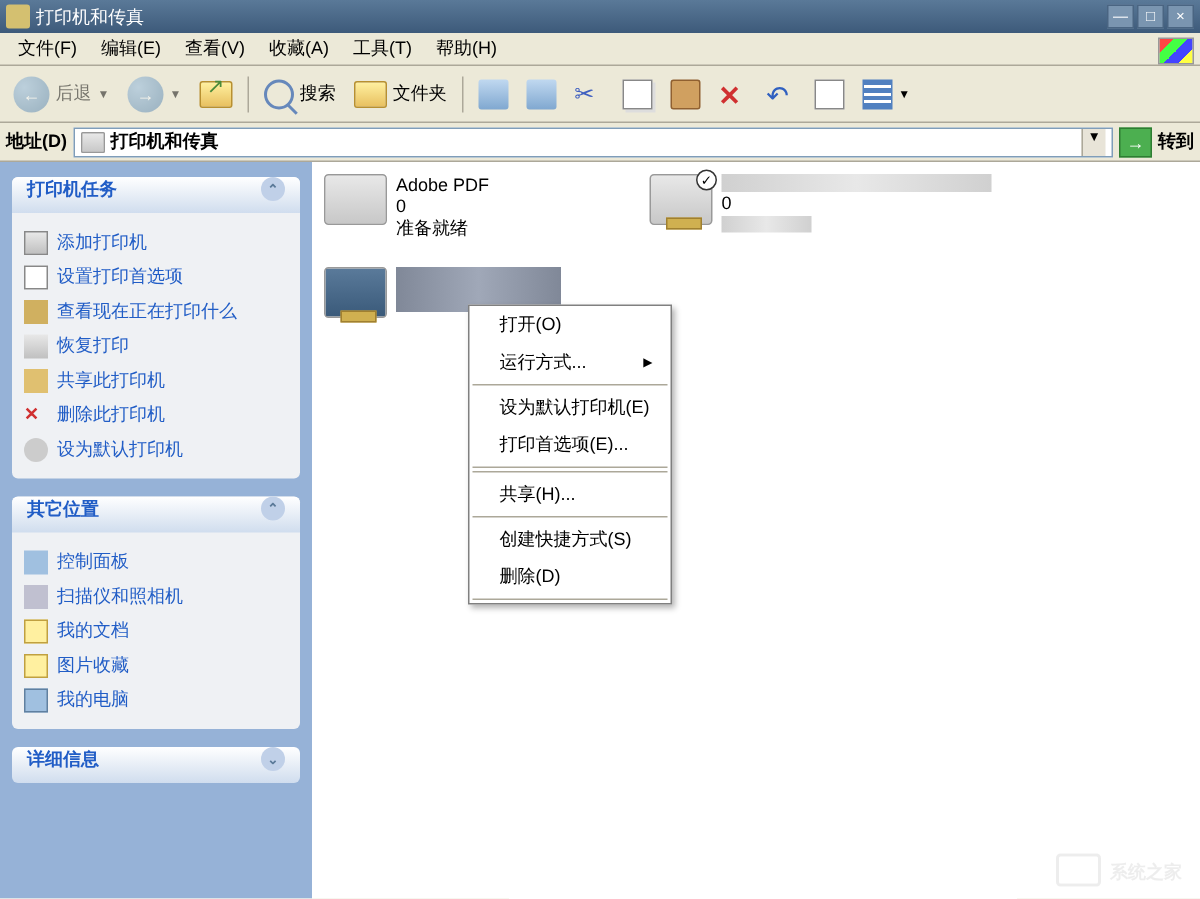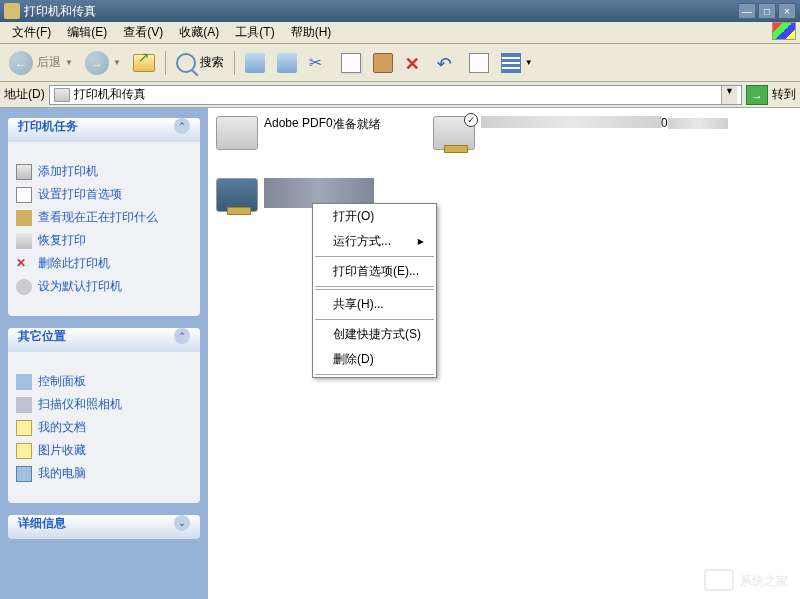--- a/index.html
+++ b/index.html
@@ -3,58 +3,58 @@
 <meta charset="utf-8">
 <style>
 * { margin: 0; padding: 0; box-sizing: border-box; font-family: "Tahoma", "SimSun", sans-serif; font-size: 12px; }
 body { background: #ece9d8; width: 800px; height: 599px; overflow: hidden; position: relative; }
 
 .titlebar { background: linear-gradient(#5a7998, #3d5a7a); height: 22px; display: flex; align-items: center; padding: 0 4px; color: #fff; }
 .titlebar .icon { width: 16px; height: 16px; background: #d4c070; margin-right: 4px; border-radius: 2px; }
 .titlebar .title { flex: 1; font-size: 12px; }
 .titlebar .winbtn { width: 18px; height: 16px; background: #7a95b0; border: 1px solid #4a6582; margin-left: 2px; display: flex; align-items: center; justify-content: center; color: #fff; font-size: 10px; cursor: pointer; }
 
-.menubar { background: #ece9d8; height: 22px; display: flex; align-items: flex-start; padding: 0 4px; border-bottom: 1px solid #aca899; }
+.menubar { background: #ece9d8; height: 22px; display: flex; align-items: flex-end; padding: 0 4px; border-bottom: 1px solid #aca899; }
 .menubar .menuitem { padding: 2px 8px; cursor: pointer; }
 .menubar .winflag { margin-left: auto; width: 24px; height: 18px; background: linear-gradient(135deg, #ff4444 25%, #44ff44 25% 50%, #4444ff 50% 75%, #ffff44 75%); border: 1px solid #999; }
 
 .toolbar { background: #ece9d8; height: 38px; display: flex; align-items: center; padding: 0 4px; border-bottom: 1px solid #aca899; gap: 2px; }
 .toolbar .btn { height: 30px; display: flex; align-items: center; padding: 0 4px; gap: 4px; cursor: pointer; border: 1px solid transparent; border-radius: 3px; }
 .toolbar .sep { width: 1px; height: 24px; background: #aca899; margin: 0 3px; }
 .tbicon { width: 24px; height: 24px; border-radius: 50%; display: inline-block; }
 .back-orb { background: radial-gradient(circle at 30% 30%, #8eb8e0, #4a7aa8); color: #fff; text-align: center; line-height: 24px; }
 .disabled { opacity: 0.5; }
 .folder-ic { width: 22px; height: 18px; background: linear-gradient(#fff0a0, #e8c060); border: 1px solid #b89030; border-radius: 2px; }
 .search-ic { width: 20px; height: 20px; border: 2px solid #6688bb; border-radius: 50%; position: relative; }
 .search-ic::after { content: ''; position: absolute; width: 8px; height: 2px; background: #6688bb; bottom: -3px; right: -5px; transform: rotate(45deg); }
 .sm-ic { width: 20px; height: 20px; display: inline-block; }
 
-.addressbar { background: #ece9d8; height: 26px; display: flex; align-items: center; padding: 0 4px; border-bottom: 1px solid #aca899; gap: 4px; }
+.addressbar { background: #ece9d8; height: 26px; display: flex; align-items: center; padding: 0 4px; border-bottom: 1px solid #aca899; gap: 4px; font-weight: bold; }
 .addressbar .addrinput { flex: 1; height: 20px; background: #fff; border: 1px solid #7f9db9; display: flex; align-items: center; padding: 0 4px; gap: 4px; }
 .addressbar .dropdown { width: 16px; height: 18px; background: #e8e4d8; border-left: 1px solid #aca899; text-align: center; font-size: 9px; cursor: pointer; }
 .gobtn { width: 22px; height: 20px; background: #4caf50; border: 1px solid #2e7d32; color: #fff; display: flex; align-items: center; justify-content: center; cursor: pointer; }
 
 .content { display: flex; height: calc(100% - 108px); }
 .sidebar { width: 208px; background: #96b2d7; padding: 10px 8px; overflow: auto; }
 .panel { background: #eff1f4; border-radius: 4px; margin-bottom: 12px; overflow: hidden; }
 .panel-header { background: linear-gradient(#fff, #d0ddee); height: 24px; display: flex; align-items: flex-start; padding: 0 10px; color: #215dc6; font-weight: bold; cursor: pointer; }
 .panel-header .chev { margin-left: auto; width: 16px; height: 16px; border-radius: 50%; background: #c0d0e8; color: #5a7998; display: flex; align-items: center; justify-content: center; font-size: 9px; }
-.panel-body { padding: 18px 8px; }
+.panel-body { padding: 8px 8px; }
 .panel-item { display: flex; align-items: center; gap: 6px; padding: 3px 0; color: #215dc6; cursor: pointer; }
 .task-ic { width: 16px; height: 16px; display: inline-block; }
 
 .main { flex: 1; background: #fff; position: relative; padding: 8px; }
 .printer { display: flex; gap: 6px; position: absolute; }
 .printer-ic { width: 42px; height: 34px; background: linear-gradient(#e8e8e8, #c8c8c8); border: 1px solid #999; border-radius: 3px; position: relative; }
 .printer-ic.net::after { content: ''; position: absolute; bottom: -4px; left: 10px; width: 22px; height: 6px; background: #d0b050; border: 1px solid #a08030; }
 .printer-check { position: absolute; top: -4px; right: -4px; width: 14px; height: 14px; background: #fff; border: 1px solid #333; border-radius: 50%; font-size: 9px; display: flex; align-items: center; justify-content: center; }
-.printer-txt { display: flex; flex-direction: row; font-size: 11px; }
+.printer-txt { display: flex; flex-direction: column; font-size: 11px; }
 .blur-box { background: linear-gradient(90deg, #d0d0d0, #e8e8e8, #d0d0d0); filter: blur(0.3px); }
 
-.ctxmenu { position: absolute; background: #fff; border: 1px solid #808080; box-shadow: 2px 2px 4px rgba(0,0,0,0.3); width: 125px; }
+.ctxmenu { position: absolute; background: #fff; border: 1px solid #808080; box-shadow: 2px 2px 4px rgba(0,0,0,0.3); width: 136px; }
 .ctx-item { padding: 4px 12px 4px 20px; cursor: pointer; font-size: 11px; display: flex; align-items: center; }
 .ctx-item:hover, .ctx-item.highlighted { background: #316ac5; color: #fff; }
 .ctx-item .arrow { margin-left: auto; font-size: 8px; }
 .ctx-sep { height: 1px; background: #aca899; margin: 2px 2px; }
 .ctx-highlight-box { border: 2px solid #c00000; padding: 1px; }
 
 .watermark { position: absolute; bottom: 8px; right: 12px; color: #ddd; font-size: 20px; font-weight: bold; opacity: 0.5; pointer-events: none; }
 .watermark-ic { display: inline-block; width: 30px; height: 22px; border: 2px solid #ddd; border-radius: 3px; margin-right: 6px; vertical-align: middle; }
 </style>
 </head>
@@ -91,20 +91,24 @@
   <div class="btn">
     <span class="folder-ic" style="position:relative">
         <span style="position:absolute;top:-6px;left:4px;color:#4a8a3a;font-size:14px">↗</span>
       </span>
   </div>
   <div class="sep"></div>
   <div class="btn">
     <span class="search-ic"></span>
     <span>搜索</span>
   </div>
+  <div class="btn">
+    <span class="folder-ic"></span>
+    <span>文件夹</span>
+  </div>
   <div class="sep"></div>
   <div class="btn">
       <span class="sm-ic" style="background:linear-gradient(#c0d8f0,#80a8d0);border-radius:2px"></span>
     </div>
   <div class="btn">
       <span class="sm-ic" style="background:linear-gradient(#c0d8f0,#80a8d0);border-radius:2px"></span>
     </div>
   <div class="btn">
       <span class="sm-ic" style="color:#4060c0;font-size:16px">✂</span>
     </div>
@@ -158,20 +162,24 @@
             <span class="task-ic" style="background:#fff;border:1px solid #888"></span>
             <span>设置打印首选项</span>
           </div>
         <div class="panel-item">
             <span class="task-ic" style="background:#d0b060"></span>
             <span>查看现在正在打印什么</span>
           </div>
         <div class="panel-item">
             <span class="task-ic" style="background:linear-gradient(#e8e8e8,#c0c0c0)"></span>
             <span>恢复打印</span>
+          </div>
+        <div class="panel-item">
+            <span class="task-ic" style="background:#e0c070"></span>
+            <span>共享此打印机</span>
           </div>
         <div class="panel-item">
             <span class="task-ic" style="color:#d03030;font-weight:bold">✕</span>
             <span>删除此打印机</span>
           </div>
         <div class="panel-item">
             <span class="task-ic" style="background:#ccc;border-radius:50%"></span>
             <span>设为默认打印机</span>
           </div>
       </div>
@@ -243,20 +251,23 @@
     <div class="ctxmenu" style="top:95px;left:104px">
       <div class="ctx-item">
           <span>打开(O)</span>
         </div>
       <div class="ctx-item">
           <span>运行方式...</span>
           <span class="arrow">▶</span>
         </div>
       <div class="ctx-sep"></div>
       <div class="ctx-item">
+          <span>设为默认打印机(E)</span>
+        </div>
+      <div class="ctx-item">
           <span>打印首选项(E)...</span>
         </div>
       <div class="ctx-sep"></div>
       <div class="ctx-sep"></div>
       <div class="ctx-item">
           <span>共享(H)...</span>
         </div>
       <div class="ctx-sep"></div>
       <div class="ctx-item">
           <span>创建快捷方式(S)</span>

